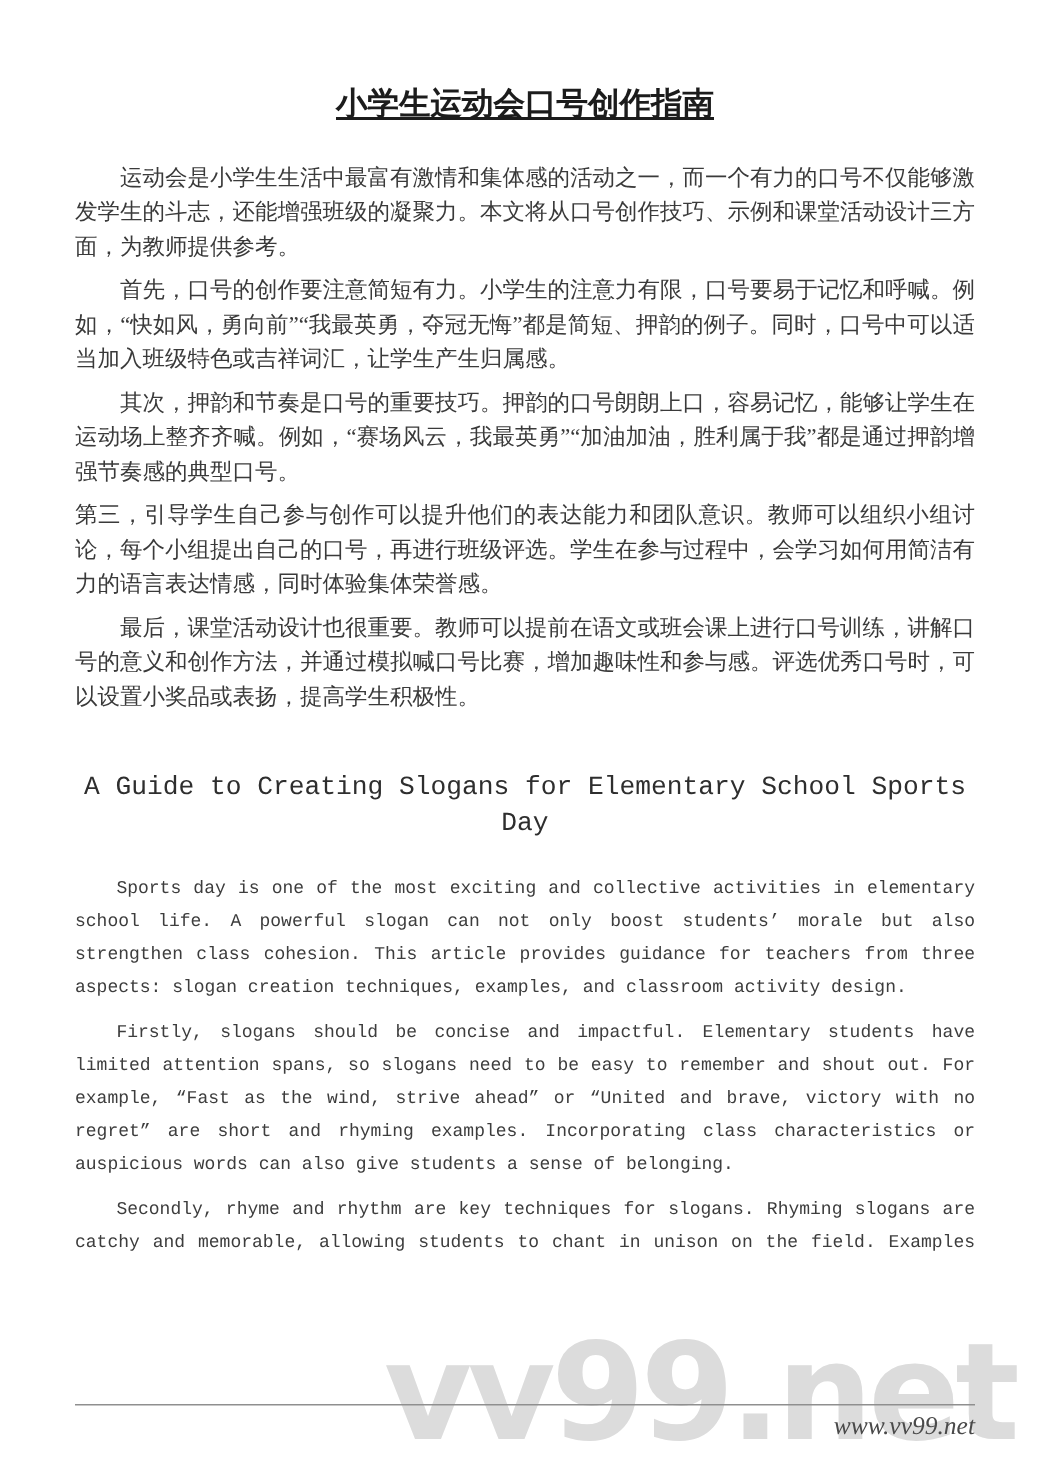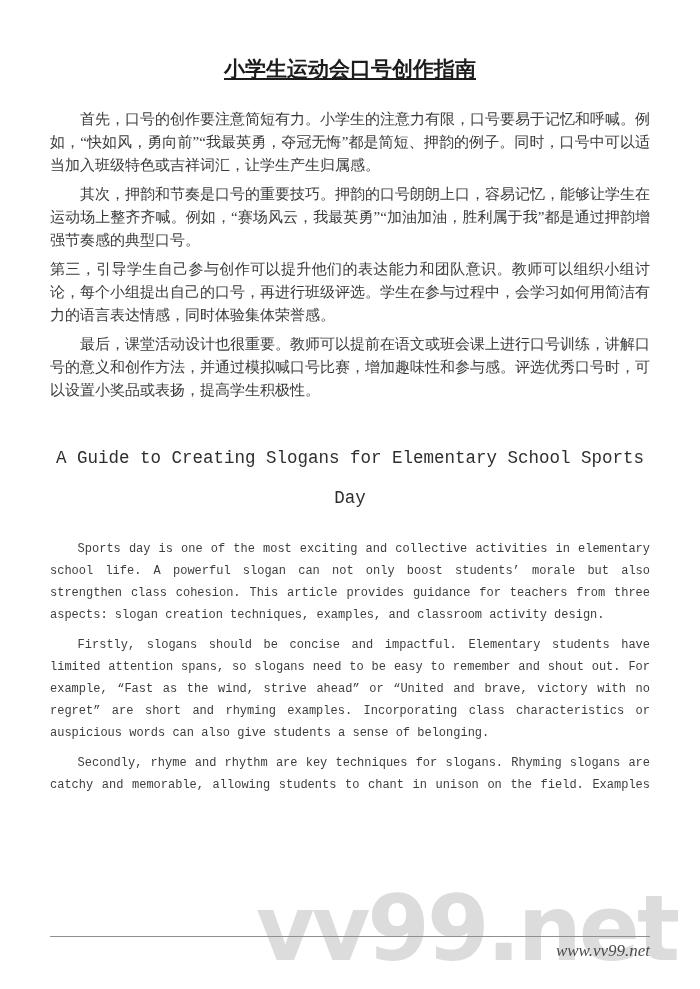--- a/index.html
+++ b/index.html
@@ -53,21 +53,21 @@
     line-height: 23px;
     color: #3a3a3a;
     text-align: justify;
   }
   p.cn.indent { text-indent: 2em; }
   .en-title {
     margin: 36px 0 20px 0;
     font-family: "Liberation Mono", "DejaVu Sans Mono", monospace;
     font-size: 17.5px;
     font-weight: normal;
-    line-height: 40px;
+    line-height: 24px;
     color: #2e2e2e;
     text-align: center;
   }
   p.en {
     margin: 0 0 8px 0;
     font-family: "Liberation Mono", "DejaVu Sans Mono", monospace;
     font-size: 12px;
     line-height: 22px;
     color: #3d3d3d;
     text-align: justify;
@@ -98,20 +98,21 @@
 <body>
 
 <div class="page">
 
   <div class="watermark">vv99.net</div>
 
   <div class="content">
 
     <h1 class="cn-title">小学生运动会口号创作指南</h1>
 
+    <p class="cn indent">运动会是小学生生活中最富有激情和集体感的活动之一，而一个有力的口号不仅能够激发学生的斗志，还能增强班级的凝聚力。本文将从口号创作技巧、示例和课堂活动设计三方面，为教师提供参考。</p>
 
     <p class="cn indent">首先，口号的创作要注意简短有力。小学生的注意力有限，口号要易于记忆和呼喊。例如，“快如风，勇向前”“我最英勇，夺冠无悔”都是简短、押韵的例子。同时，口号中可以适当加入班级特色或吉祥词汇，让学生产生归属感。</p>
 
     <p class="cn indent">其次，押韵和节奏是口号的重要技巧。押韵的口号朗朗上口，容易记忆，能够让学生在运动场上整齐齐喊。例如，“赛场风云，我最英勇”“加油加油，胜利属于我”都是通过押韵增强节奏感的典型口号。</p>
 
     <p class="cn">第三，引导学生自己参与创作可以提升他们的表达能力和团队意识。教师可以组织小组讨论，每个小组提出自己的口号，再进行班级评选。学生在参与过程中，会学习如何用简洁有力的语言表达情感，同时体验集体荣誉感。</p>
 
     <p class="cn indent">最后，课堂活动设计也很重要。教师可以提前在语文或班会课上进行口号训练，讲解口号的意义和创作方法，并通过模拟喊口号比赛，增加趣味性和参与感。评选优秀口号时，可以设置小奖品或表扬，提高学生积极性。</p>
 
 

